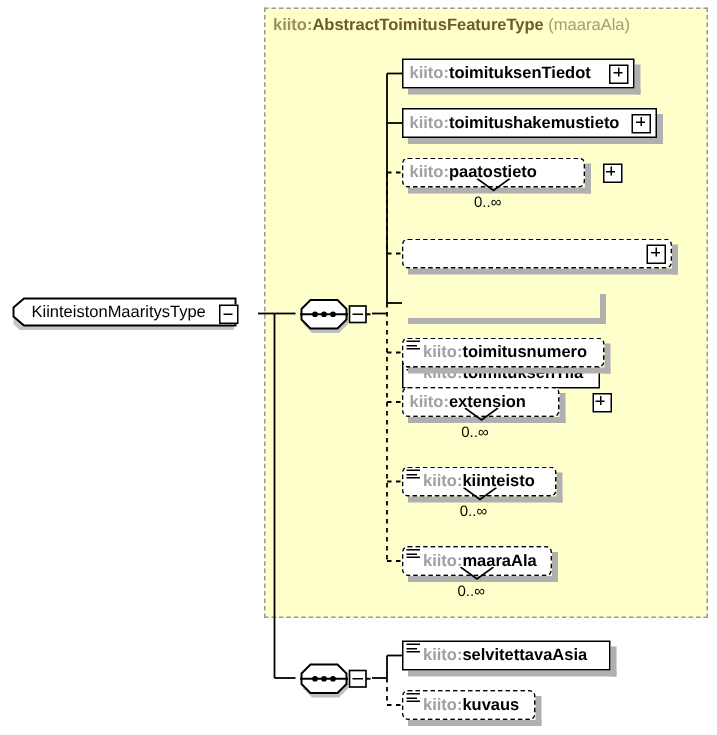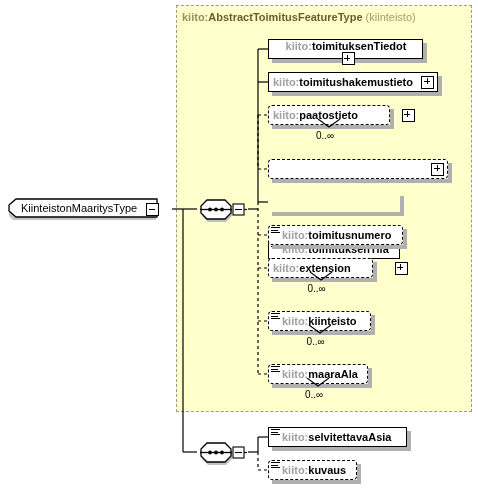--- a/index.html
+++ b/index.html
@@ -190,21 +190,21 @@
   }
 </style>
 </head>
 <body>
 
 <div id="diagram">
 
   <div class="ext-region"></div>
   <div class="ext-title">
     <span class="ext-ns">kiito:</span><span class="ext-nm">AbstractToimitusFeatureType</span>
-    <span class="ext-kind">(kiinteisto)</span>
+    <span class="ext-kind">(maaraAla)</span>
   </div>
 
   <svg class="layer" viewBox="0 0 478 490">
 
     <path d="M172 209 H183" stroke="#000" stroke-width="1.2" fill="none"></path>
     <path d="M183 209 V452" stroke="#000" stroke-width="1.2" fill="none"></path>
     <path d="M183 209 H197" stroke="#000" stroke-width="1.2" fill="none"></path>
     <path d="M183 452 H197" stroke="#000" stroke-width="1.2" fill="none"></path>
 
     <path d="M248 209 H258" stroke="#000" stroke-width="1.2" fill="none"></path>
@@ -263,21 +263,21 @@
       <circle cx="23" cy="12.5" r="1.9" fill="#000"></circle>
       <rect x="34" y="7" width="11" height="11" fill="#fff" stroke="#000" stroke-width="1.1"></rect>
       <line x1="36" y1="12.5" x2="43" y2="12.5" stroke="#000" stroke-width="1.1"></line>
       <line x1="45" y1="12.5" x2="49" y2="12.5" stroke="#000" stroke-width="1.2"></line>
     </svg>
   </div>
 
   <div id="node-host">
       <div class="node-shadow" style="left: 272px; top: 59px; width: 155px;"></div>
       <div class="node-shadow-r" style="left: 423px; top: 43px; height: 20px;"></div>
-      <div class="node solid" style="left: 268px; top: 39px; width: 155px; flex-direction: column;">
+      <div class="node solid" style="left: 268px; top: 39px; width: 155px;">
         <span class="label-wrap"><span class="ns">kiito:</span><span class="nm">toimituksenTiedot</span></span>
         <span style="flex: 1 1 auto;"></span>
         <span class="expander"></span>
       </div>
       <div class="node-shadow" style="left: 272px; top: 92px; width: 170px;"></div>
       <div class="node-shadow-r" style="left: 438px; top: 76px; height: 20px;"></div>
       <div class="node solid" style="left: 268px; top: 72px; width: 170px;">
         <span class="label-wrap"><span class="ns">kiito:</span><span class="nm">toimitushakemustieto</span></span>
         <span style="flex: 1 1 auto;"></span>
         <span class="expander"></span>

